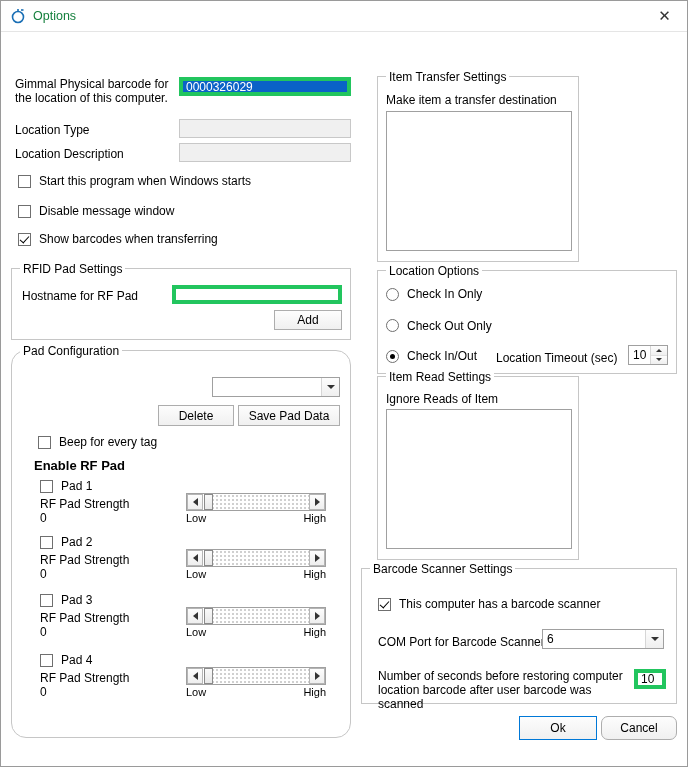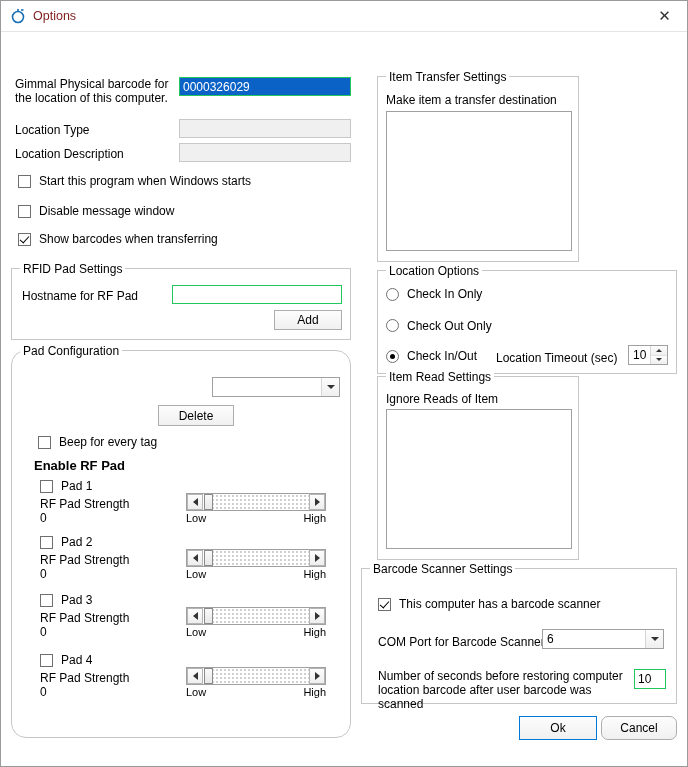--- a/index.html
+++ b/index.html
@@ -34,21 +34,21 @@
   .title-icon {
     width: 16px;
     height: 16px;
     margin-left: 9px;
     margin-right: 7px;
     position: relative;
   }
   .title-icon svg { display: block; }
   .title-text {
     font-size: 12.5px;
-    color: #7f1d1d;
+    color: #15803d;
   }
   .title-close {
     margin-left: auto;
     width: 45px;
     height: 29px;
     display: flex;
     align-items: center;
     justify-content: center;
     font-size: 15px;
     color: #333;
@@ -56,21 +56,21 @@
   }
 
   
   .client { position: relative; width: 686px; height: 735px; }
   .abs { position: absolute; }
 
   .lbl { font-size: 12px; color: #000; line-height: 14px; }
 
   input.txt {
     box-sizing: border-box;
-    border: 1px solid #22c55e;
+    border: 4px solid #22c55e;
     background: #ffffff;
     font-family: "Liberation Sans", sans-serif;
     font-size: 12px;
     padding: 1px 3px;
     color: #000;
   }
   input.txt.readonly {
     background: #f0f0f0;
     border: 1px solid #c8c8c8;
   }
@@ -308,20 +308,21 @@
       <span class="group-title">Pad Configuration</span>
 
       <div class="combo abs" style="left:200px; top:26px; width:128px; height:20px;">
         <span></span>
         <span class="arrow">
             <i></i>
           </span>
       </div>
 
       <div class="btn abs" style="left:146px; top:54px; width:76px; height:21px;">Delete</div>
+      <div class="btn abs" style="left:226px; top:54px; width:102px; height:21px;">Save Pad Data</div>
 
       <div class="abs cb-row" style="left:26px; top:84px;">
         <span class="cb"></span>
         <span class="cb-label">Beep for every tag</span>
       </div>
 
       <div class="abs lbl bold" style="left:14px; top:108px; font-size:13px;padding-left:8px;">Enable RF Pad</div>
 
       <div class="abs cb-row" style="left:28px; top:128px;">
         <span class="cb"></span>

